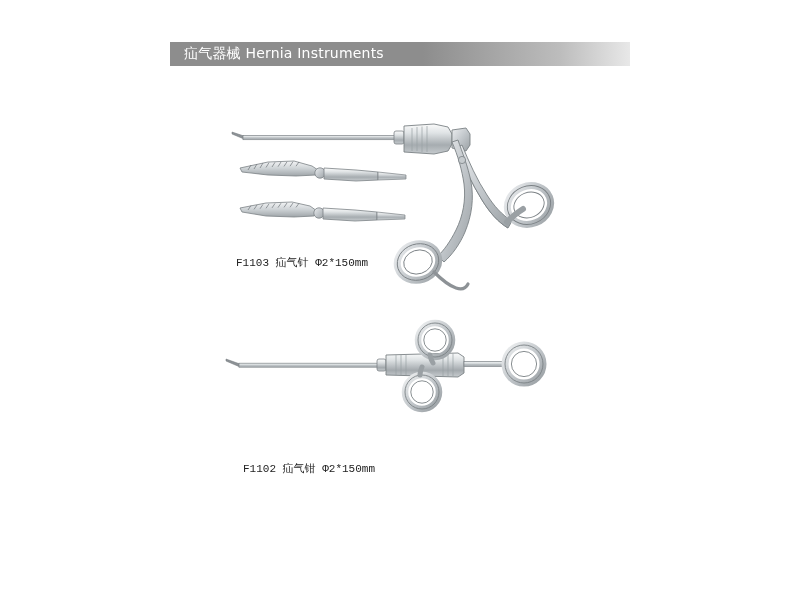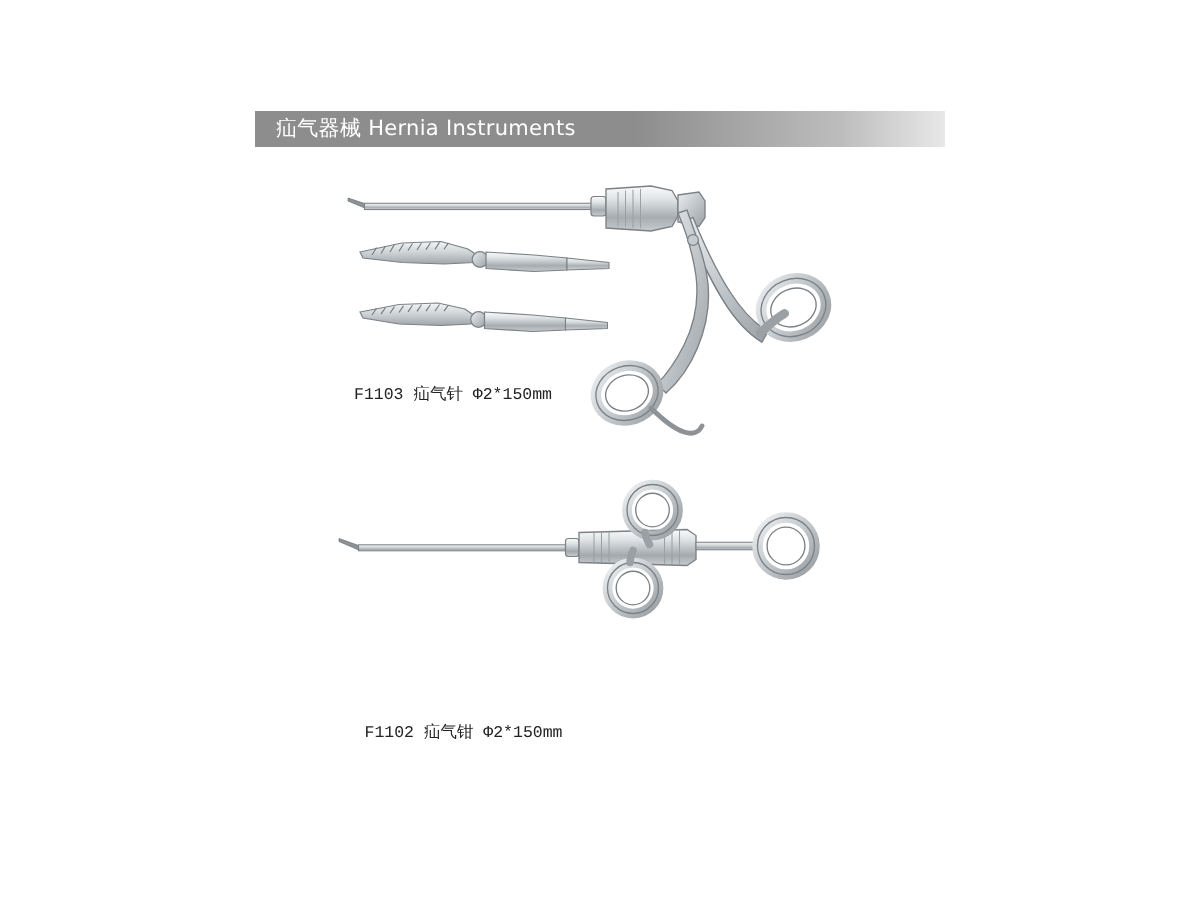--- a/index.html
+++ b/index.html
@@ -22,40 +22,39 @@
   
   .header-bar {
     position: absolute;
     left: 170px;
     top: 42px;
     width: 460px;
     height: 24px;
     background: linear-gradient(to right, #8d8d8d 0%, #8d8d8d 55%, #bdbdbd 85%, #e8e8e8 100%);
     display: flex;
     align-items: center;
-    margin-top: 32px;
   }
   .header-title {
     color: #ffffff;
     font-size: 14px;
     letter-spacing: 0.2px;
     padding-left: 14px;
     white-space: nowrap;
     font-family: "DejaVu Sans", "Liberation Sans", sans-serif;
   }
   
   .caption {
     position: absolute;
     font-size: 11px;
     color: #222222;
     white-space: nowrap;
     font-family: Liberation Mono, monospace;
   }
   #caption-1 { left: 236px; top: 255px; }
-  #caption-2 { left: 243px; top: 480px; text-align: right; }
+  #caption-2 { left: 243px; top: 461px; text-align: right; }
 
   
   .figure {
     position: absolute;
   }
   #figure-1 { left: 220px; top: 100px; width: 360px; height: 210px; }
   #figure-2 { left: 220px; top: 315px; width: 340px; height: 120px; }
 
   svg { display: block; }
 </style>

